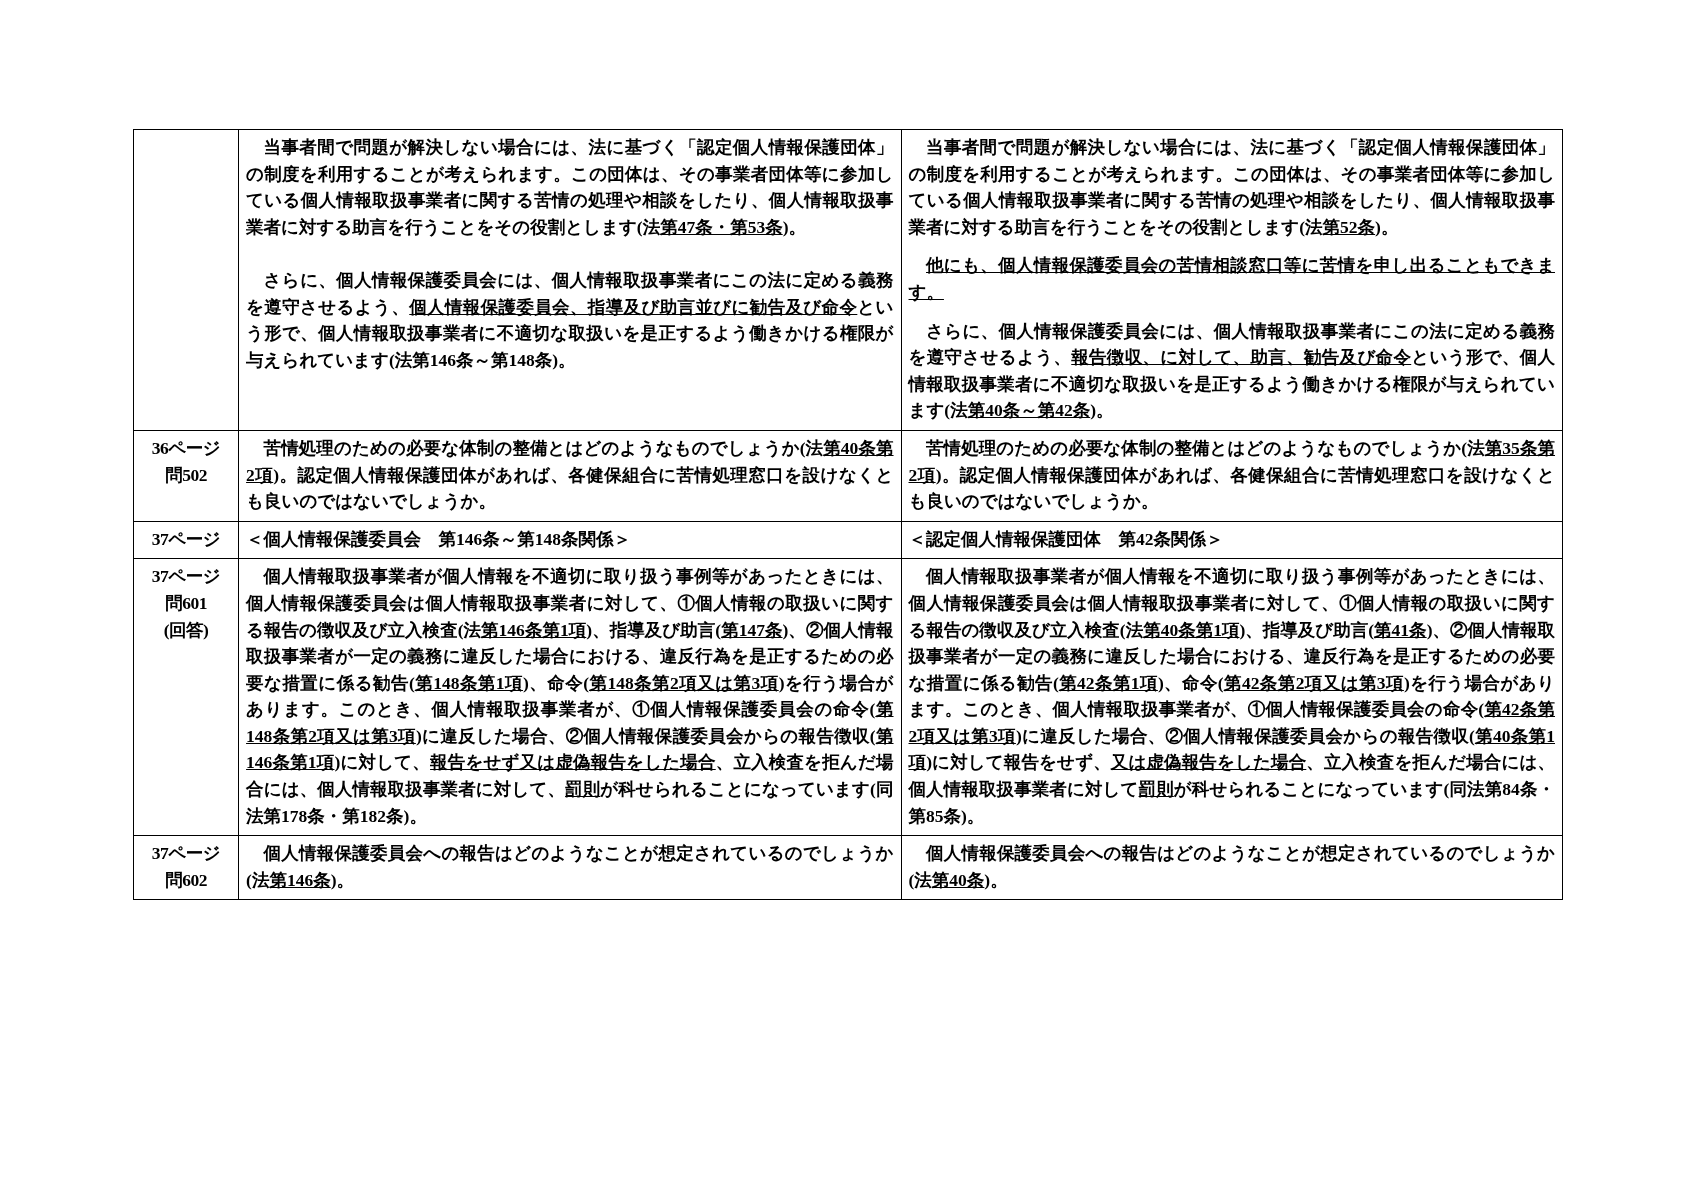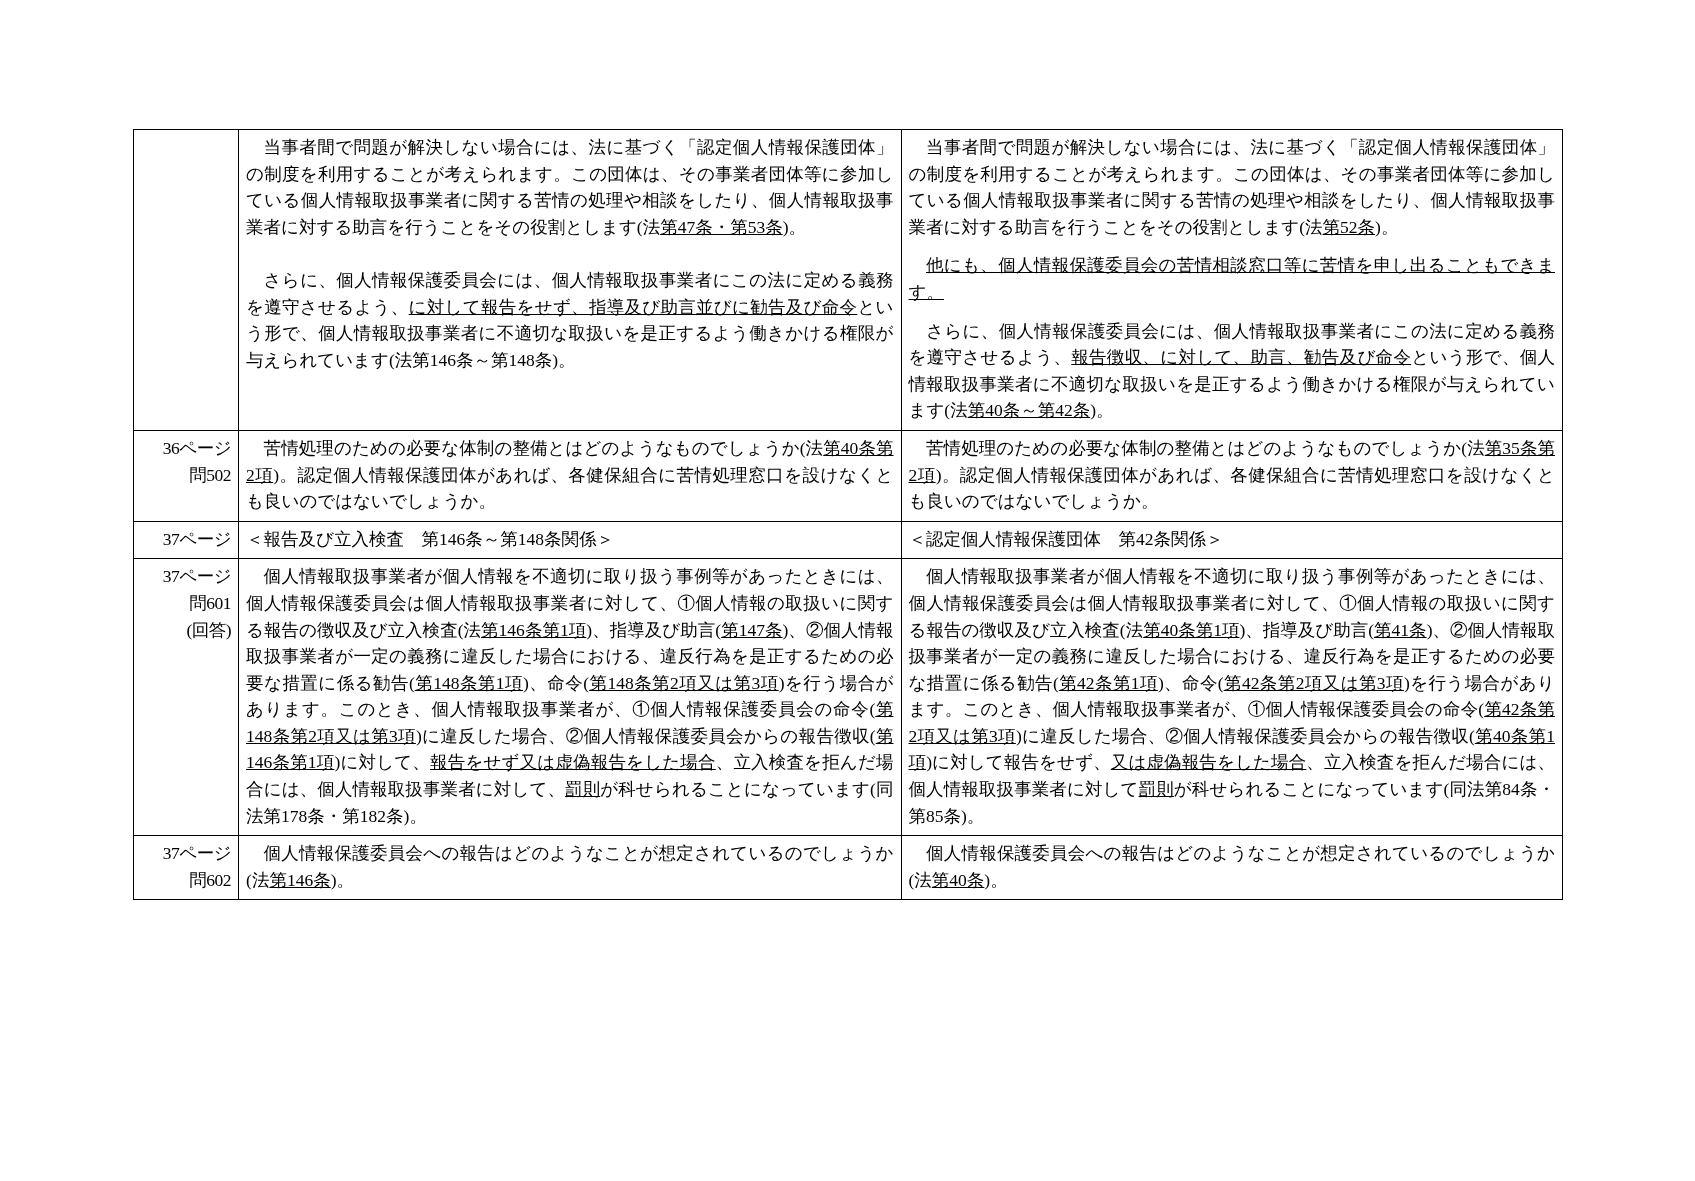--- a/index.html
+++ b/index.html
@@ -11,20 +11,21 @@
     width: 1695px;
     height: 1181px;
     font-family: "Liberation Serif", serif;
     color: #000000;
   }
   .page {
     position: relative;
     width: 1695px;
     height: 1181px;
     box-sizing: border-box;
+    font-weight: bold;
   }
   .doc-table {
     position: absolute;
     left: 133px;
     top: 129px;
     width: 1430px;
     border-collapse: collapse;
     table-layout: fixed;
   }
   .doc-table td {
@@ -33,21 +34,21 @@
     padding: 4px 7px 6px 7px;
     font-size: 17.5px;
     line-height: 1.52;
     font-family: "Liberation Serif", serif;
   }
   col.c-ref { width: 105px; }
   col.c-left { width: 662px; }
   col.c-right { width: 661px; }
 
   .ref-cell {
-    text-align: right;
+    text-align: center;
     font-size: 17px;
     line-height: 1.5;
     padding-top: 5px;
     letter-spacing: -0.5px;
   }
   .ref-cell .ref-line { display: block; }
 
   .para {
     margin: 0;
     text-indent: 1em;
@@ -67,21 +68,21 @@
     <colgroup>
       <col class="c-ref">
       <col class="c-left">
       <col class="c-right">
     </colgroup>
     <tbody>
         <tr>
           <td class="ref-cell"></td>
           <td>
             <p class="para"><span>当事者間で問題が解決しない場合には、法に基づく「認定個人情報保護団体」の制度を利用することが考えられます。この団体は、その事業者団体等に参加している個人情報取扱事業者に関する苦情の処理や相談をしたり、個人情報取扱事業者に対する助言を行うことをその役割とします(法</span><u>第47条・第53条</u><span>)。</span></p>
-            <p class="para gap"><span>さらに、個人情報保護委員会には、個人情報取扱事業者にこの法に定める義務を遵守させるよう、</span><u>に対して報告をせず、指導及び助言並びに勧告及び命令</u><span>という形で、個人情報取扱事業者に不適切な取扱いを是正するよう働きかける権限が与えられています(法第146条～第148条)。</span></p>
+            <p class="para gap"><span>さらに、個人情報保護委員会には、個人情報取扱事業者にこの法に定める義務を遵守させるよう、</span><u>個人情報保護委員会、指導及び助言並びに勧告及び命令</u><span>という形で、個人情報取扱事業者に不適切な取扱いを是正するよう働きかける権限が与えられています(法第146条～第148条)。</span></p>
           </td>
           <td>
             <p class="para"><span>当事者間で問題が解決しない場合には、法に基づく「認定個人情報保護団体」の制度を利用することが考えられます。この団体は、その事業者団体等に参加している個人情報取扱事業者に関する苦情の処理や相談をしたり、個人情報取扱事業者に対する助言を行うことをその役割とします(法</span><u>第52条</u><span>)。</span></p>
             <p class="para"><u>他にも、個人情報保護委員会の苦情相談窓口等に苦情を申し出ることもできます。</u></p>
             <p class="para"><span>さらに、個人情報保護委員会には、個人情報取扱事業者にこの法に定める義務を遵守させるよう、</span><u>報告徴収、に対して、助言、勧告及び命令</u><span>という形で、個人情報取扱事業者に不適切な取扱いを是正するよう働きかける権限が与えられています(法</span><u>第40条～第42条</u><span>)。</span></p>
           </td>
         </tr>
         <tr>
           <td class="ref-cell">
             <span class="ref-line">36ページ</span>
@@ -92,21 +93,21 @@
           </td>
           <td>
             <p class="para"><span>苦情処理のための必要な体制の整備とはどのようなものでしょうか(法</span><u>第35条第2項</u><span>)。認定個人情報保護団体があれば、各健保組合に苦情処理窓口を設けなくとも良いのではないでしょうか。</span></p>
           </td>
         </tr>
         <tr>
           <td class="ref-cell">
             <span class="ref-line">37ページ</span>
           </td>
           <td>
-            <p class="para noindent"><span>＜報告及び立入検査　第146条～第148条関係＞</span></p>
+            <p class="para noindent"><span>＜個人情報保護委員会　第146条～第148条関係＞</span></p>
           </td>
           <td>
             <p class="para noindent"><span>＜認定個人情報保護団体　第42条関係＞</span></p>
           </td>
         </tr>
         <tr>
           <td class="ref-cell">
             <span class="ref-line">37ページ</span>
             <span class="ref-line">問601</span>
             <span class="ref-line">(回答)</span>

